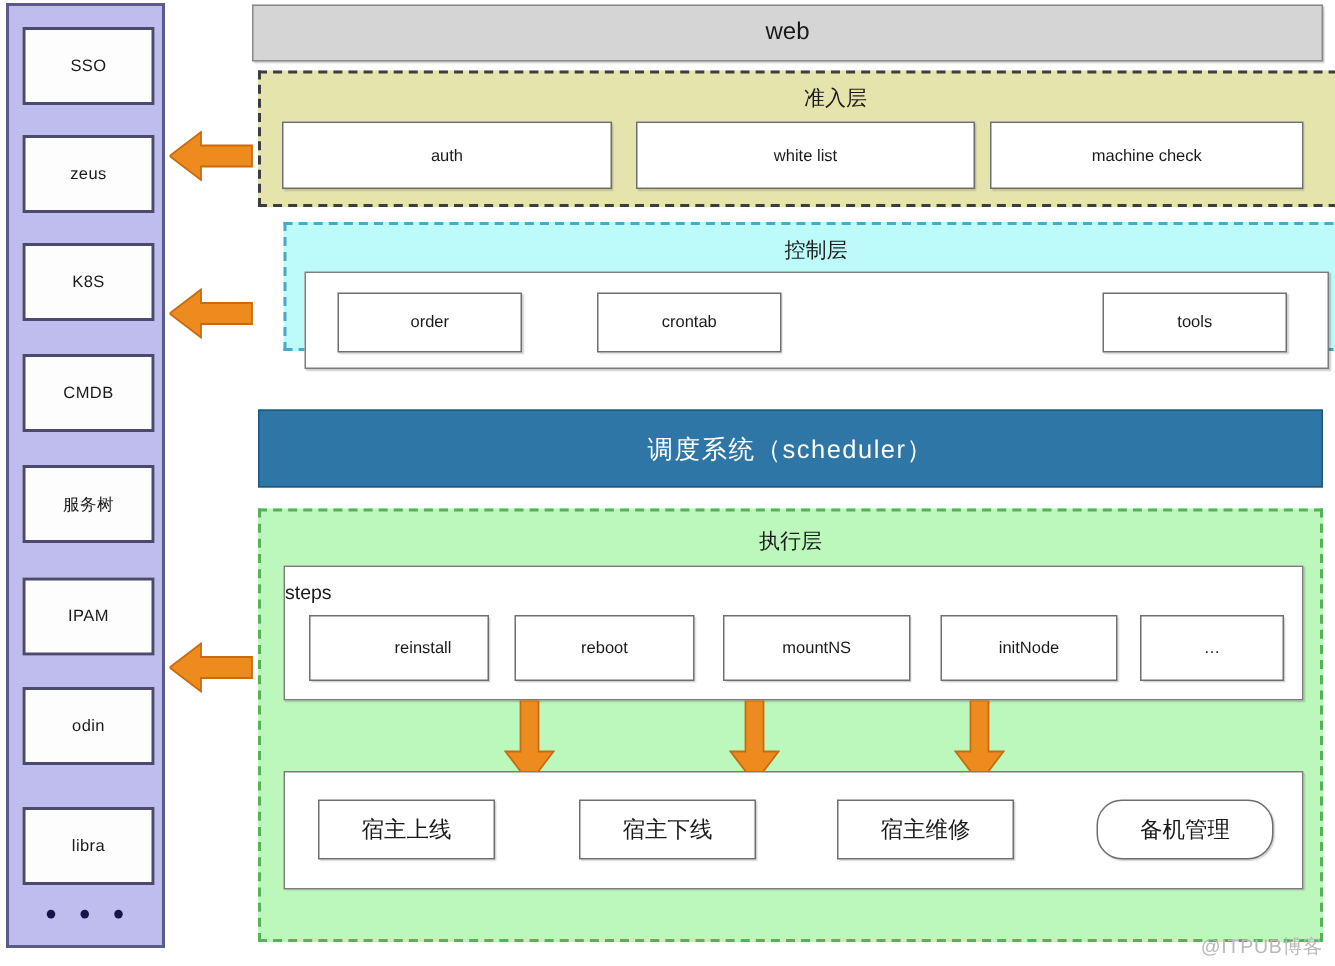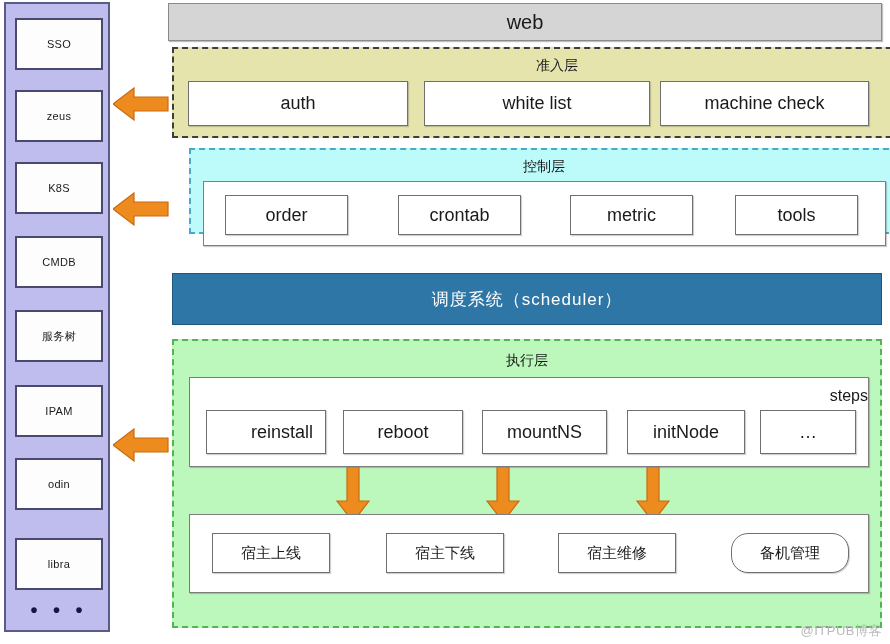--- a/index.html
+++ b/index.html
@@ -69,21 +69,21 @@
     left: 168px;
     top: 3px;
     width: 714px;
     height: 38px;
     background: #D5D5D5;
     border: 1px solid #8a8a8a;
     box-shadow: 1px 1px 1px rgba(0,0,0,0.25);
     display: flex;
     align-items: center;
     justify-content: center;
-    font-size: 20px;
+    font-size: 16px;
     color: #1a1a1a;
   }
 
   .layer {
     box-sizing: border-box;
     padding: 0;
   }
   .layer-title {
     position: absolute;
     left: 0;
@@ -137,35 +137,35 @@
     position: absolute;
     background: #FFFFFF;
     border: 1px solid #7d7d7d;
     box-sizing: border-box;
     box-shadow: 1px 1px 1px rgba(0,0,0,0.2);
   }
   .inner-label {
     position: absolute;
     left: 0;
     width: 100%;
-    text-align: right;
-    font-size: 16px;
+    text-align: left;
+    font-size: 13px;
     color: #1a1a1a;
   }
 
   
   .node {
     position: absolute;
     background: #FFFFFF;
     border: 1px solid #6f6f6f;
     box-sizing: border-box;
     display: flex;
     align-items: center;
     justify-content: center;
-    font-size: 18px;
+    font-size: 11px;
     color: #1a1a1a;
     box-shadow: 1px 1px 1px rgba(0,0,0,0.18);
   }
   .node.cn { font-size: 15px; }
 
   
   .arrow-left {
     position: absolute;
     width: 56px;
     height: 34px;
@@ -236,23 +236,20 @@
   </div>
 
   <div class="panel layer control">
     <div class="layer-title" style="top:8px">控制层</div>
     <div class="inner-box" style="left:12px; top:31px; width:683px; height:65px;">
       <div class="node" style="left:21px;  top:13px; width:123px; height:40px;">
           <span>order</span>
         </div>
       <div class="node" style="left:194px; top:13px; width:123px; height:40px;">
           <span>crontab</span>
-        </div>
-      <div class="node" style="left:366px; top:13px; width:123px; height:40px;">
-          <span>metric</span>
         </div>
       <div class="node" style="left:531px; top:13px; width:123px; height:40px;">
           <span>tools</span>
         </div>
     </div>
   </div>
 
   <div class="panel sched">
     <span>调度系统（scheduler）</span>
   </div>

